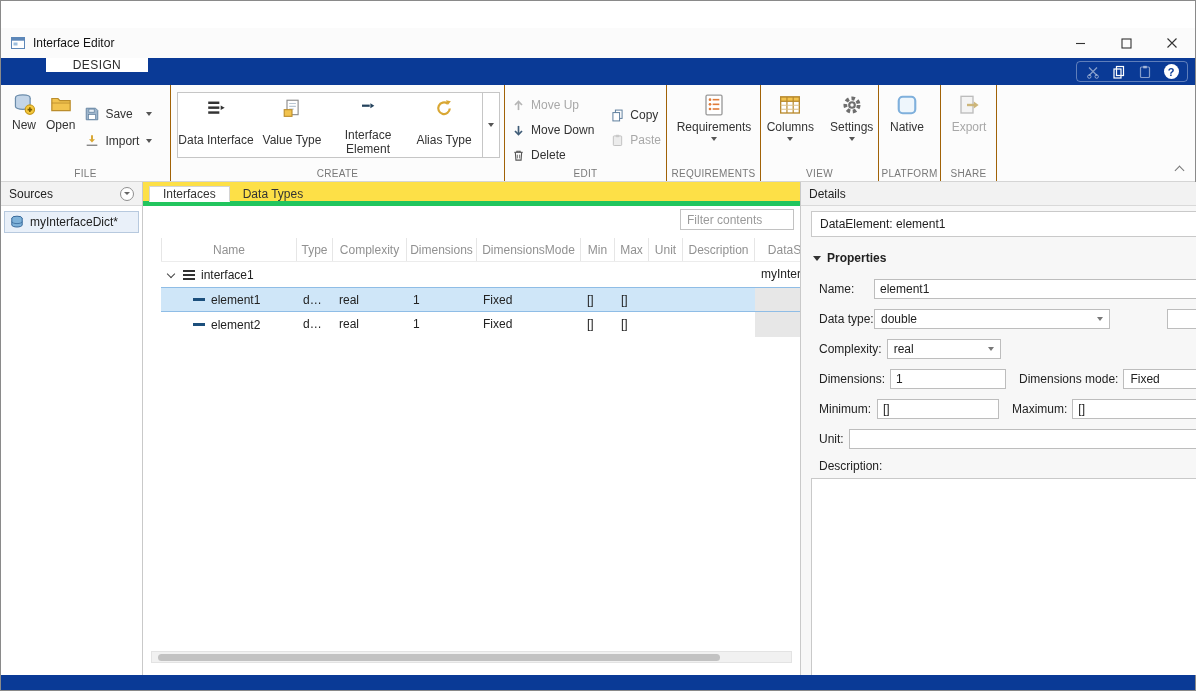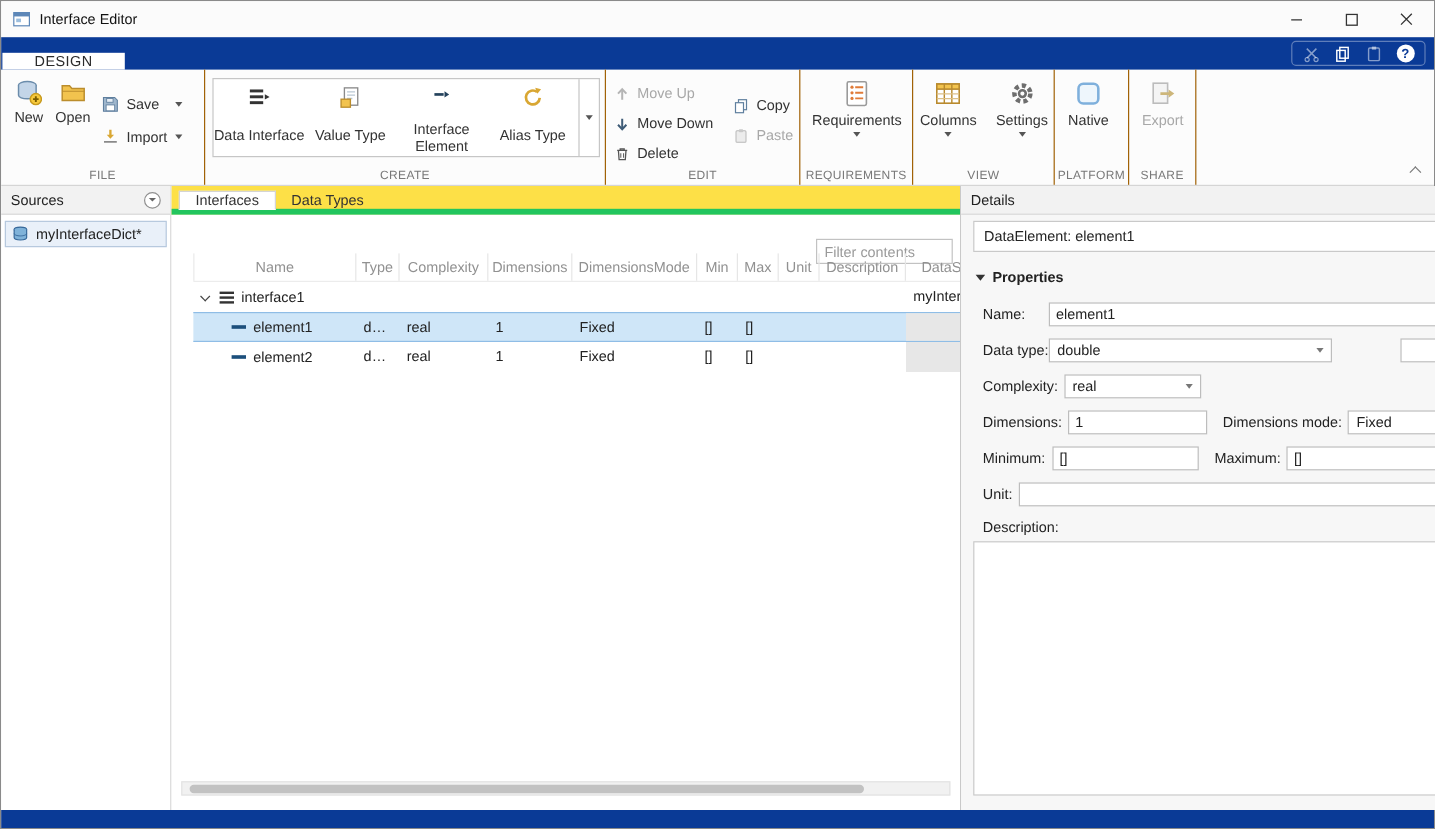--- a/index.html
+++ b/index.html
@@ -4,28 +4,28 @@
 <style>
   * { box-sizing: border-box; margin: 0; padding: 0; }
   html,body { width:1196px; height:691px; }
   body {
     font-family: "Liberation Sans", "DejaVu Sans", sans-serif;
     font-size: 12px; color:#222; background:#fff; overflow:hidden;
   }
   .window { width:1196px; height:691px; border:1px solid #8a8a8a; display:flex; flex-direction:column; background:#fff; }
 
   
-  .titlebar { flex:0 0 30px; background:#fbfbfb; display:flex; align-items:center; }
+  .titlebar { flex:0 0 30px; background:#fbfbfb; display:flex; align-items:center;margin-top:27px; }
   .app-icon { margin:0 7px 0 9px; display:flex; }
   .title-text { font-size:12px; color:#111; }
   .win-controls { margin-left:auto; display:flex; height:100%; }
   .win-btn { width:46px; height:100%; display:flex; align-items:center; justify-content:center; }
 
   
-  .tabstrip { flex:0 0 27px; background:#0a3a96; display:flex; align-items:flex-end; position:relative; }
+  .tabstrip { flex:0 0 27px; background:#0a3a96; display:flex; align-items:flex-start; position:relative;padding-left:44px; }
   .tab-design { width:102px; background:#fff; color:#2b2b2b; display:flex; align-items:center; justify-content:center; letter-spacing:.4px; margin-left:1px; }
   .qat { position:absolute; right:7px; top:3px; height:21px; display:flex; align-items:center; gap:2px; border:1px solid rgba(255,255,255,.35); border-radius:4px; padding:0 4px; }
   .qat-btn { width:24px; height:19px; display:flex; align-items:center; justify-content:center; }
   .help-circle { width:15px; height:15px; border-radius:50%; background:#fff; color:#0a3a96; font-weight:bold; font-size:11px; display:flex; align-items:center; justify-content:center; }
 
   
   .ribbon { flex:0 0 95px; background:#fcfcfc; border-bottom:1px solid #d5d5d5; display:flex; }
   .rsec { position:relative; border-right:1px solid #a16207; }
   .rsec-label { position:absolute; bottom:2px; left:0; right:0; text-align:center; font-size:10px; color:#787878; letter-spacing:.3px; white-space:nowrap; }
   .rsec-body { display:flex; height:100%; padding:4px 5px 16px 6px; }
@@ -54,21 +54,21 @@
 
   .sources-panel { width:142px; flex:0 0 142px; border-right:1px solid #c9c9c9; display:flex; flex-direction:column; background:#fff; }
   .sources-body { flex:1; padding:5px 3px; }
   .source-item { height:22px; display:flex; align-items:center; gap:6px; padding:0 5px; background:#e9f0f9; border:1px solid #b7c9de; }
 
   .center-panel { width:658px; flex:0 0 658px; display:flex; flex-direction:column; background:#fff; border-right:1px solid #c9c9c9; }
   .tabbar { height:24px; flex:0 0 24px; background:#fde047; border-bottom:5px solid #22c55e; display:flex; align-items:flex-end; padding-left:6px; }
   .tab { padding:0 13px; display:flex; align-items:center; color:#333; }
   .tab.active { position:relative; background:#fff; border:1px solid #d4d4d4; border-bottom:1px solid #fff; margin-bottom:-1px; z-index:2; }
   .center-body { flex:1; position:relative; overflow:hidden; background:#fff; }
-  .filter-input { position:absolute; top:20px; right:6px; width:114px; height:21px; border:1px solid #c2c2c2; padding:0 6px; font:12px "Liberation Sans", sans-serif; color:#222; }
+  .filter-input { position:absolute; top:3px; right:6px; width:114px; height:21px; border:1px solid #c2c2c2; padding:0 6px; font:12px "Liberation Sans", sans-serif; color:#222; }
   .filter-input::placeholder { color:#9a9a9a; }
 
   .table { position:absolute; left:18px; top:32px; right:0; overflow:hidden; }
   .thead, .trow { display:flex; width:684px; }
   .thead { height:24px; border-bottom:1px solid #ececec; }
   .th { color:#919191; display:flex; align-items:center; justify-content:center; border-right:1px solid #e6e6e6; overflow:hidden; white-space:nowrap; padding:0 3px; }
   .th:first-child { border-left:1px solid #e6e6e6; }
   .trow { height:25px; }
   .trow.selected { background:#cfe6f8; border-top:1px solid #8fbde6; border-bottom:1px solid #8fbde6; }
   .td { display:block; line-height:24px; padding:0 6px; overflow:hidden; white-space:nowrap; text-overflow:ellipsis; }

